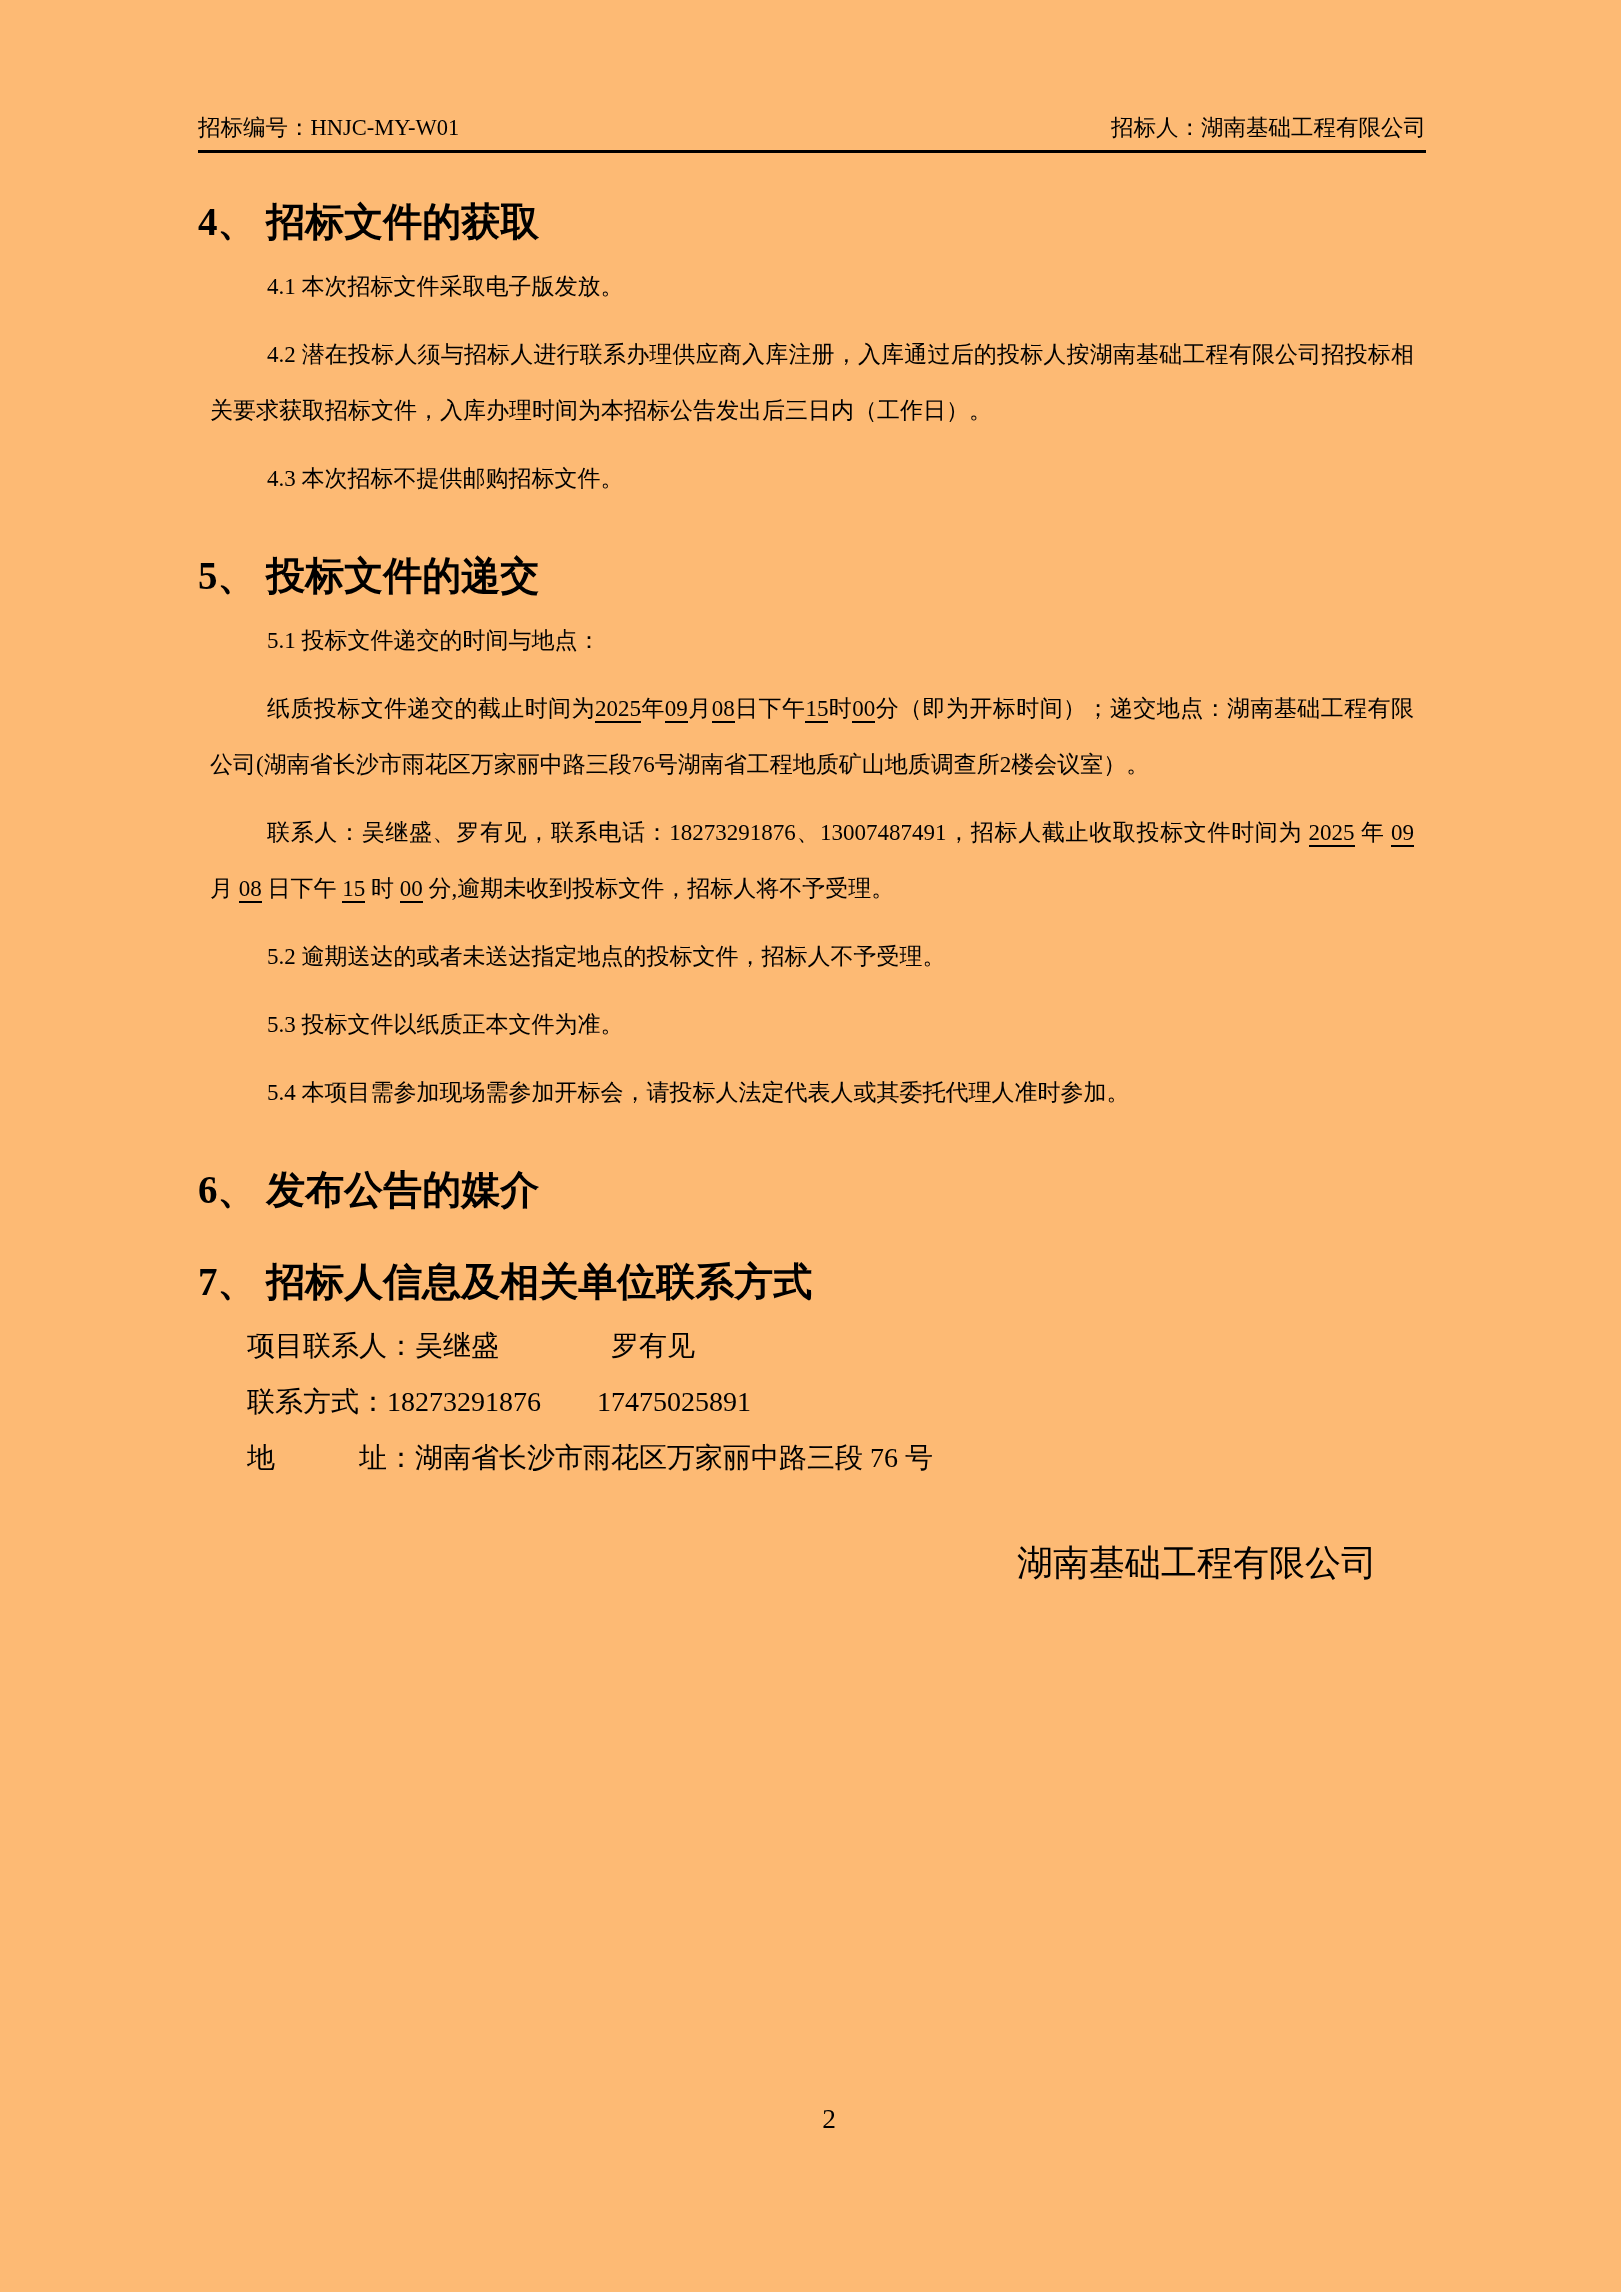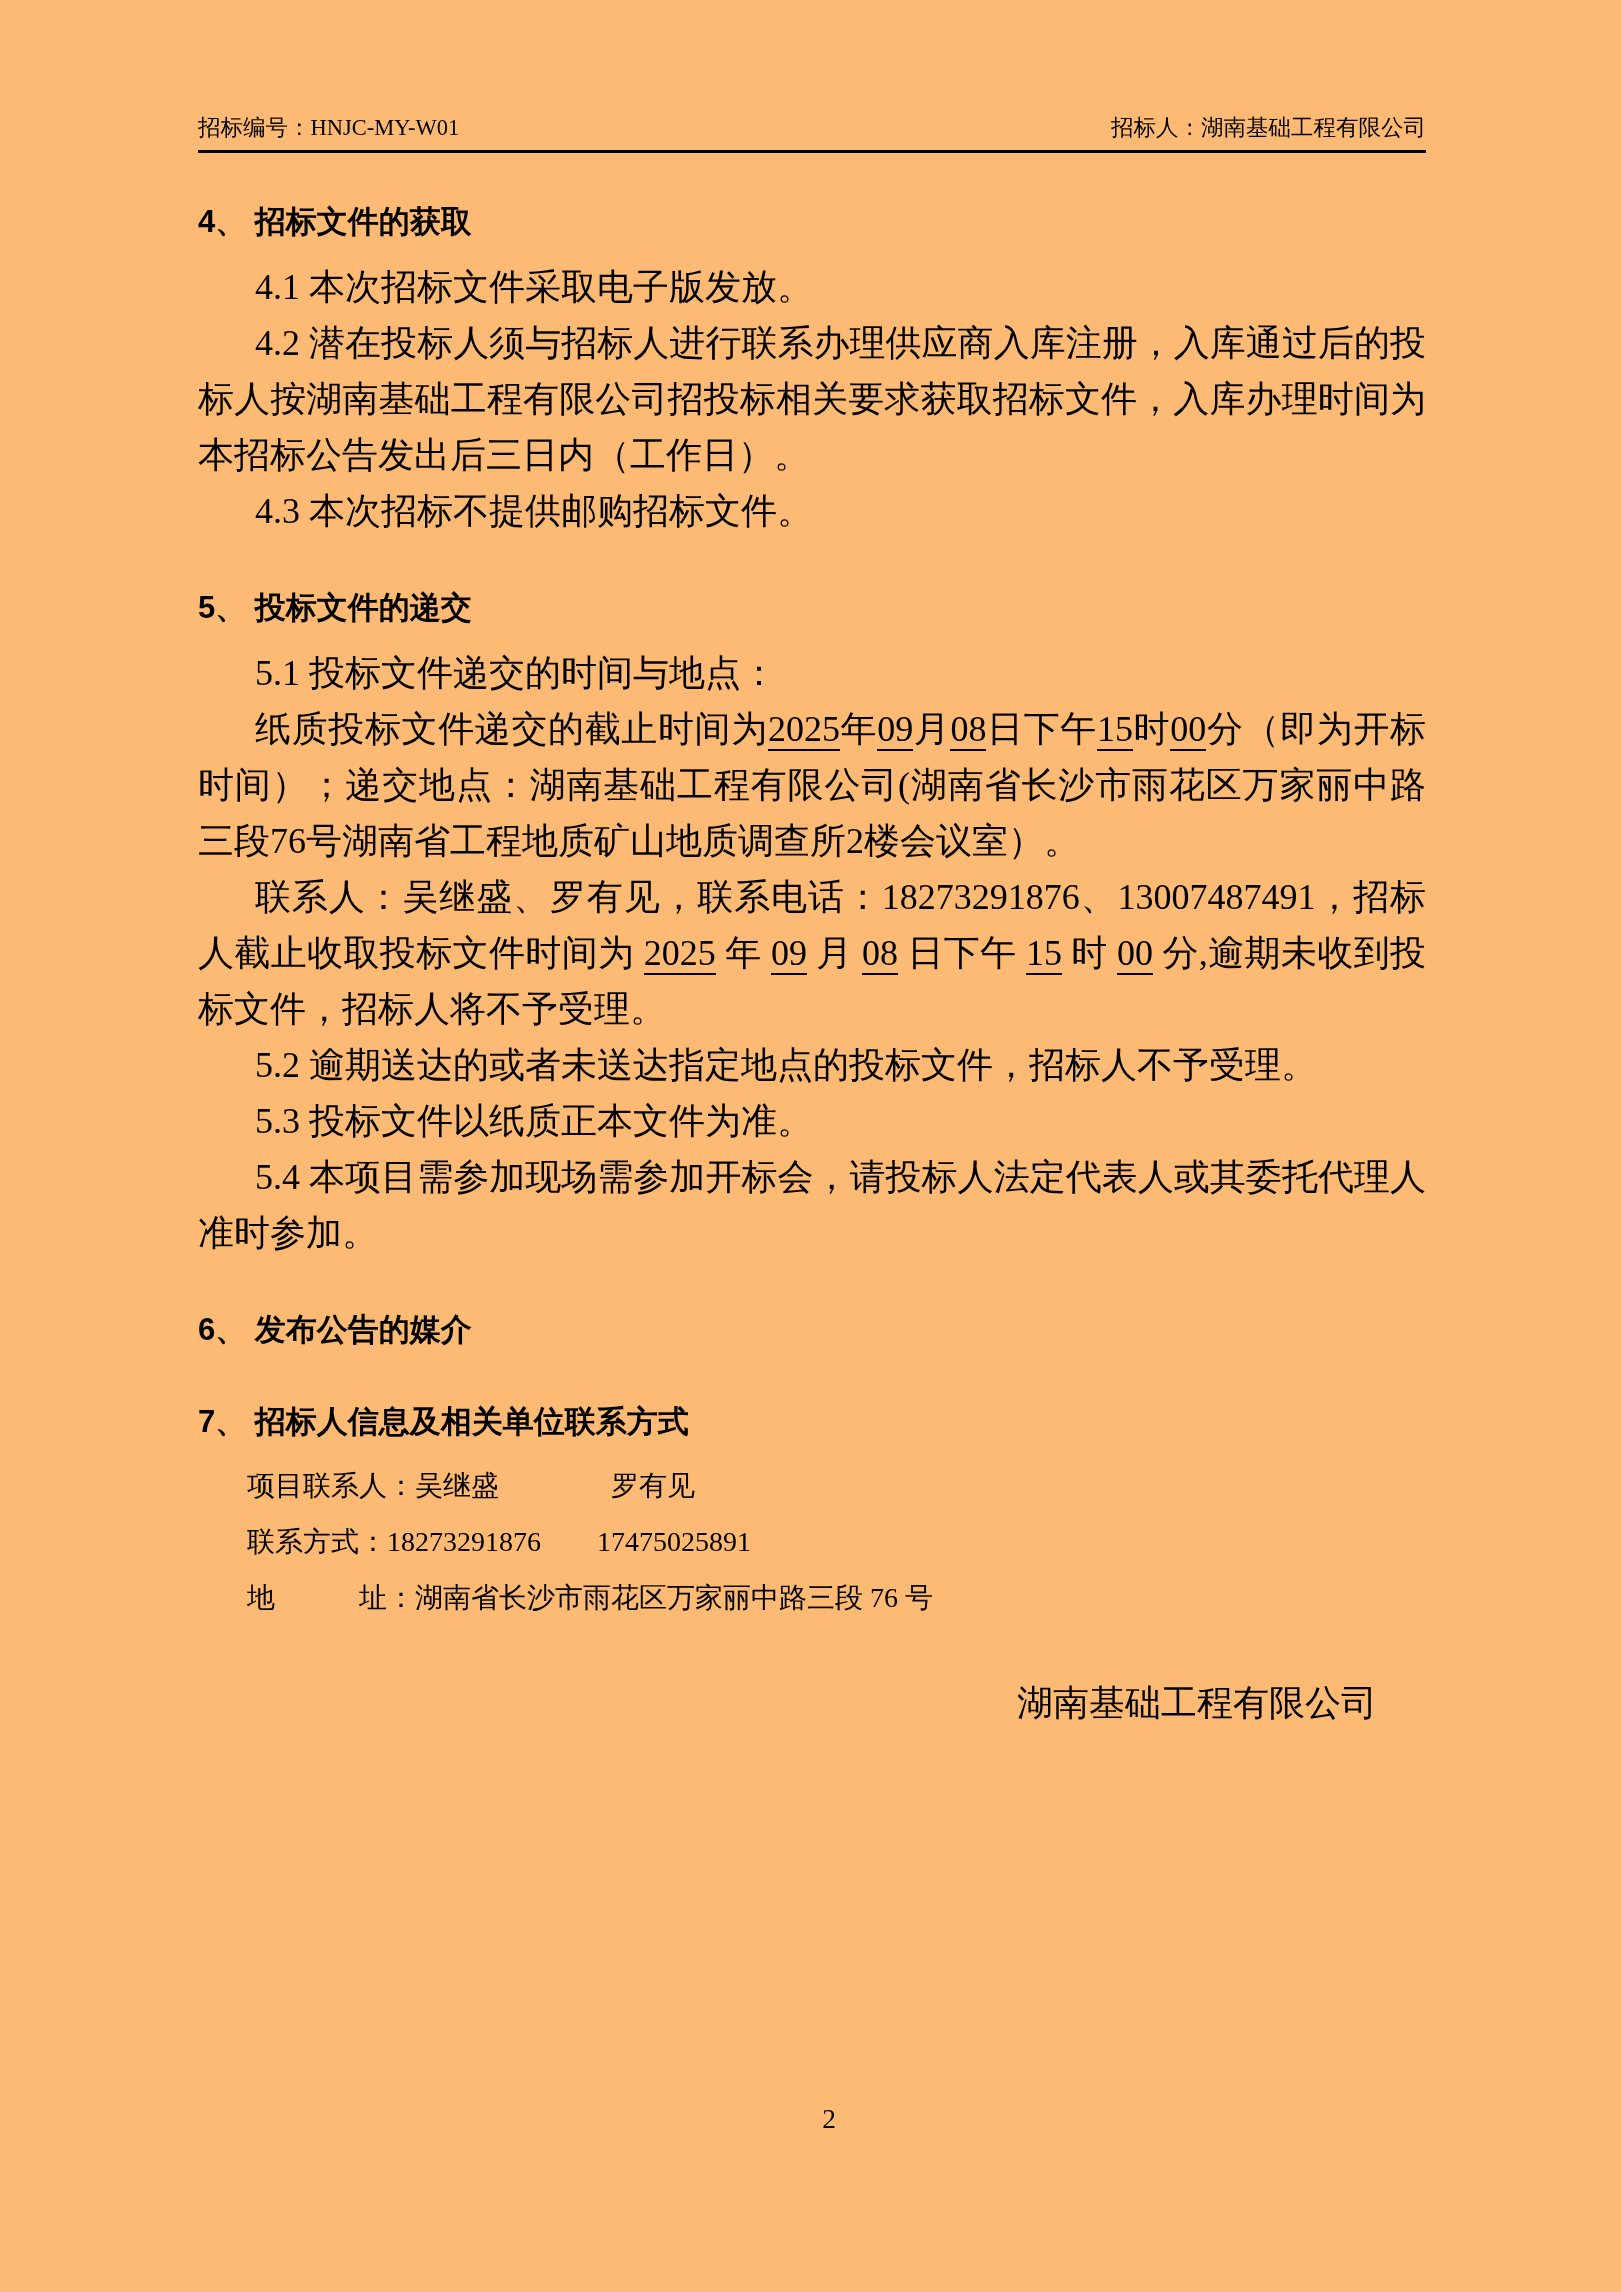--- a/index.html
+++ b/index.html
@@ -27,30 +27,30 @@
     display: flex;
     justify-content: space-between;
     align-items: flex-end;
     padding-top: 115px;
     padding-bottom: 8.8px;
     border-bottom: 3.9px solid #000000;
     font-size: 22.5px;
     line-height: 26.5px;
   }
   h2.sec {
-    font-family: Liberation Sans, sans-serif;
+    font-family: Liberation Serif, serif;
     font-weight: 700;
-    font-size: 31px;
+    font-size: 39px;
     line-height: 47px;
     margin: 45px 0 13.7px 0;
   }
   p.body {
-    font-size: 36px;
+    font-size: 23px;
     line-height: 56px;
-    margin: 0;
+    margin: 12px;
     text-align: justify;
   }
   p.ind { text-indent: 57px; }
   p.contact-line {
     font-size: 28px;
     line-height: 56px;
     margin: 0;
     text-indent: 49px;
   }
   .u {

